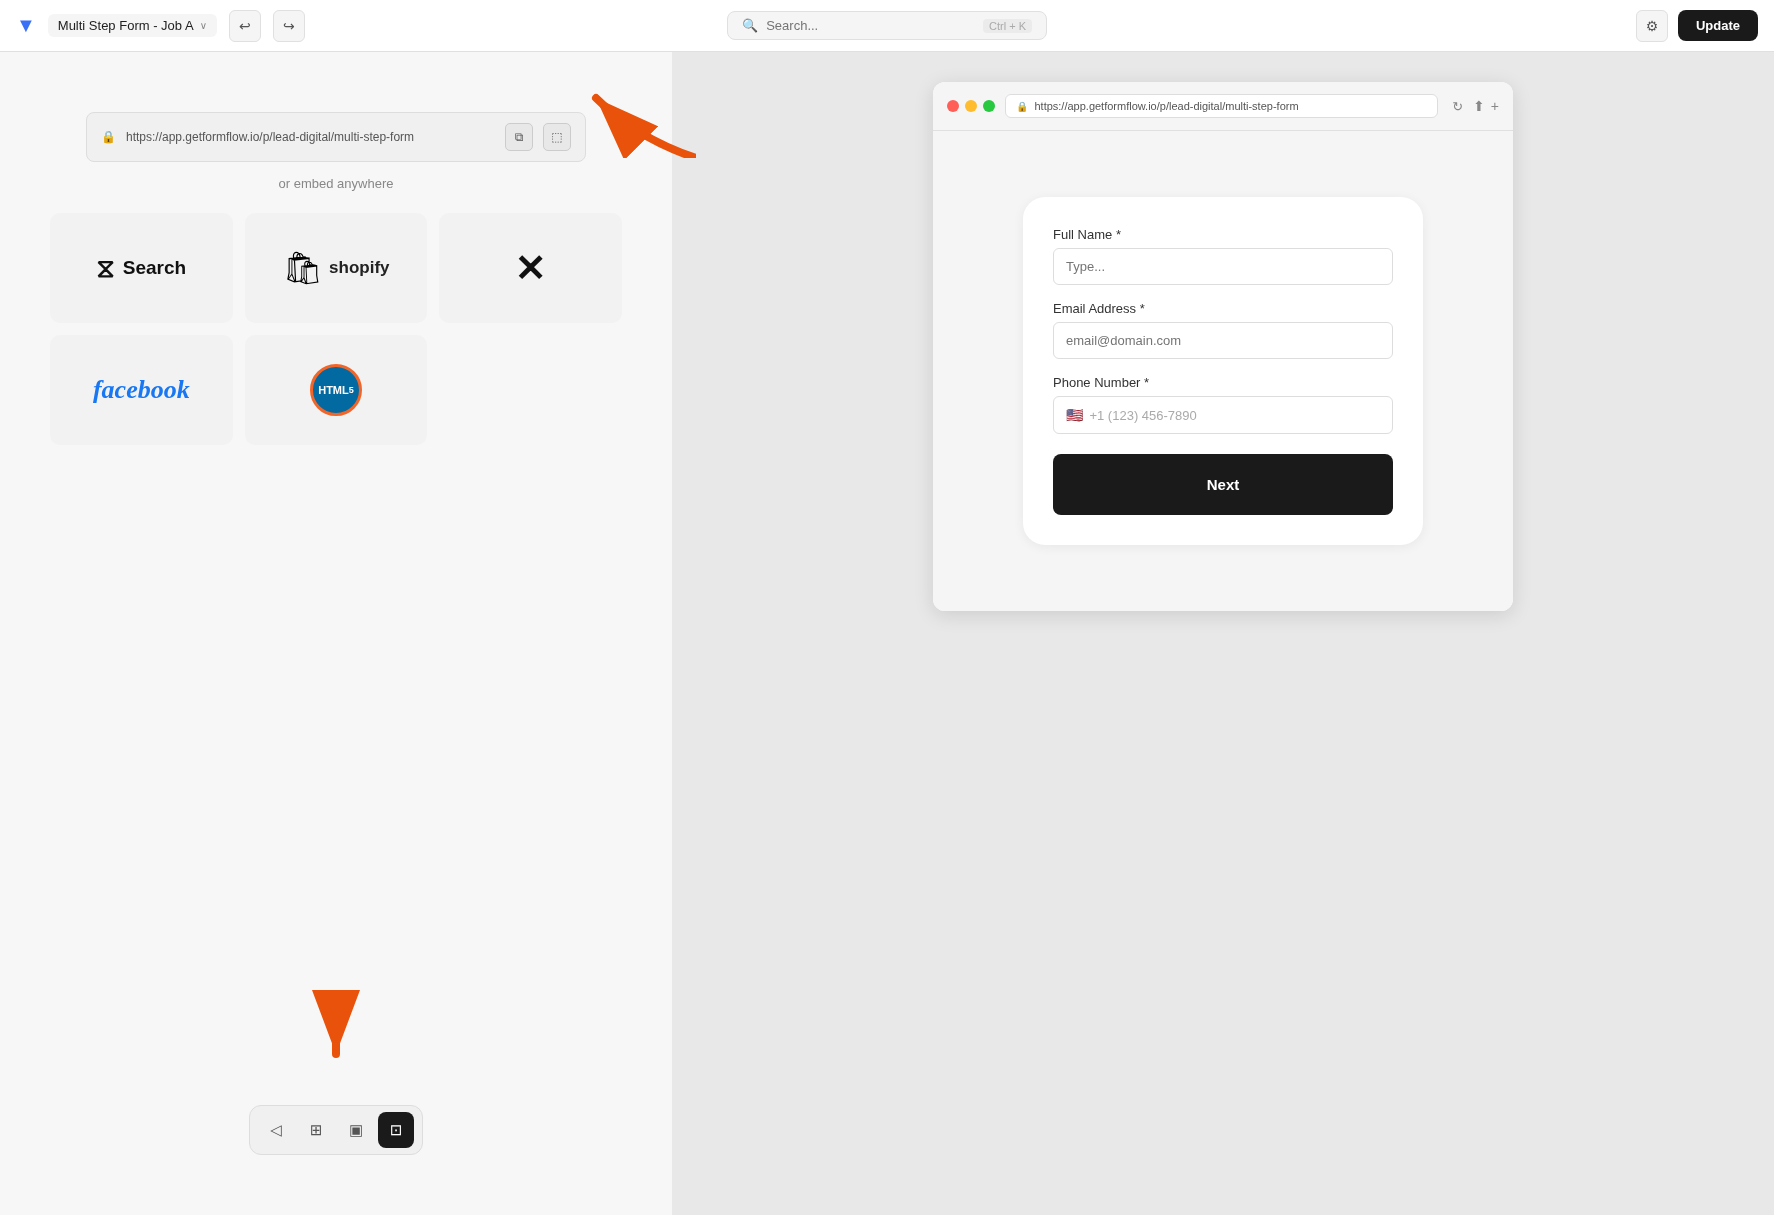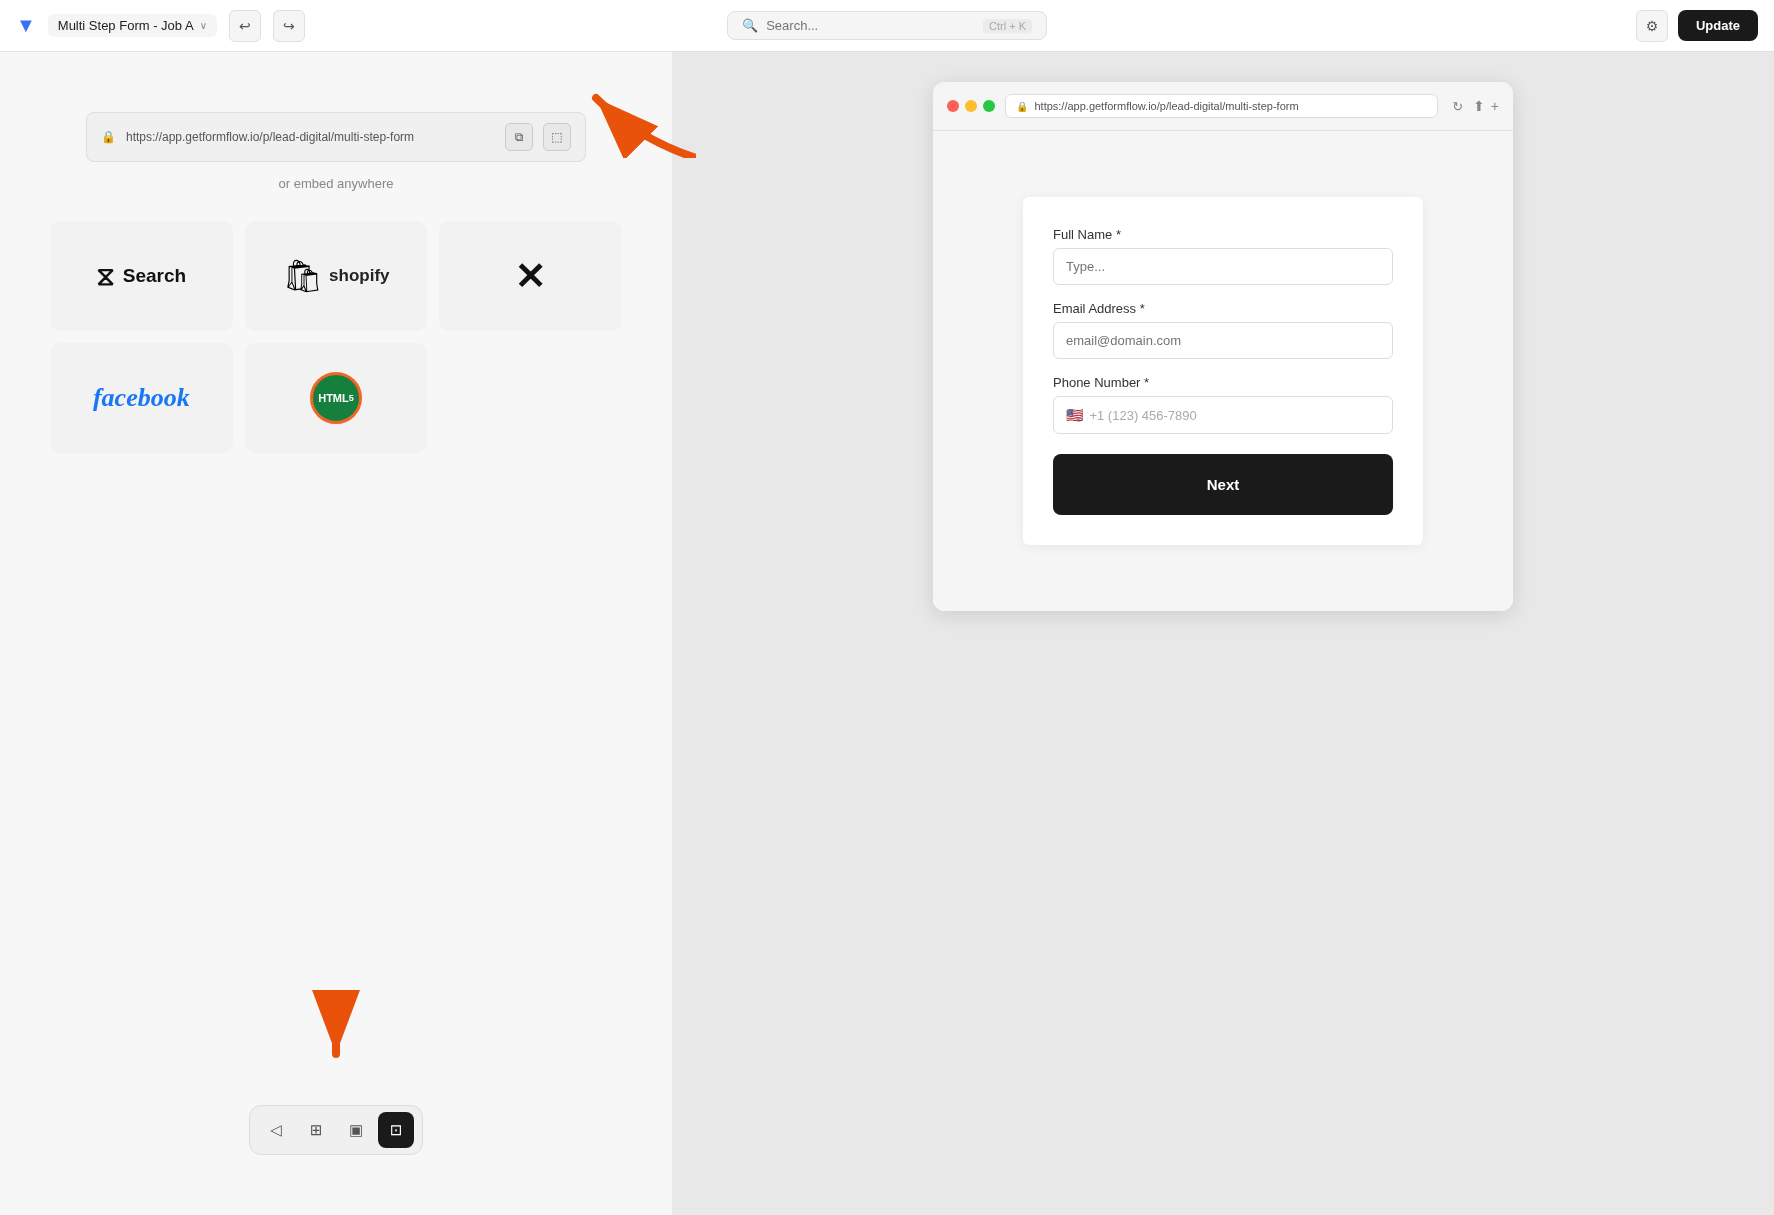--- a/index.html
+++ b/index.html
@@ -68,21 +68,21 @@
       background: #f0f0f0; border: 1px solid #ddd; border-radius: 8px;
       padding: 10px 14px; width: 100%; max-width: 500px; margin-bottom: 6px;
     }
     .lock-icon { font-size: 12px; color: #888; }
     .url-text { font-size: 12px; color: #555; flex: 1; }
     .url-btn {
       background: #e8e8e8; border: 1px solid #ccc; border-radius: 5px;
       width: 28px; height: 28px; display: flex; align-items: center; justify-content: center;
       cursor: pointer; font-size: 12px; color: #555;
     }
-    .embed-text { font-size: 13px; color: #888; margin-bottom: 30px; margin-top: 8px; }
+    .embed-text { font-size: 13px; color: #888; margin-bottom: 22px; margin-top: 8px; }
 
     
     .arrow-top {
       position: absolute; top: 200px; left: 490px;
       width: 120px; height: 80px;
     }
 
     
     .embed-grid {
       display: grid; grid-template-columns: repeat(3, 1fr);
@@ -92,21 +92,21 @@
       background: #f2f2f2; border-radius: 10px;
       height: 110px; display: flex; align-items: center; justify-content: center;
       cursor: pointer;
     }
     .framer-logo { display: flex; align-items: center; gap: 8px; font-size: 18px; font-weight: 700; color: #111; }
     .webflow-text { font-size: 22px; font-weight: 700; color: #146ef5; font-family: Georgia, serif; font-style: italic; }
     .shopify-logo { display: flex; align-items: center; gap: 6px; }
     .x-logo { font-size: 36px; font-weight: 900; color: #111; }
     .facebook-text { font-size: 26px; font-weight: 700; color: #1877f2; font-family: Georgia, serif; font-style: italic; }
     .html5-badge {
-      width: 52px; height: 52px; background: #15803d;
+      width: 52px; height: 52px; background: #0369a1;
       border-radius: 50%; display: flex; align-items: center; justify-content: center;
       color: #fff; font-size: 13px; font-weight: 900; border: 3px solid #f16529;
       font-family: Arial, sans-serif;
     }
 
     
     .bottom-toolbar {
       position: absolute; bottom: 60px; left: 50%; transform: translateX(-50%);
       background: #f0f0f0; border: 1px solid #ddd; border-radius: 12px;
       display: flex; align-items: center; gap: 4px; padding: 6px 8px;
@@ -149,21 +149,21 @@
     .browser-refresh { font-size: 13px; color: #888; margin-left: 4px; cursor: pointer; }
     .browser-actions { display: flex; gap: 6px; }
     .browser-action-btn { background: none; border: none; font-size: 14px; color: #888; cursor: pointer; }
 
     .browser-content {
       background: #f5f5f5; min-height: 480px;
       display: flex; flex-direction: column; align-items: center; justify-content: center;
       padding: 40px 30px;
     }
     .form-card {
-      background: #fff; border-radius: 6px;
+      background: #fff; border-radius: 22px;
       padding: 30px; width: 100%; max-width: 400px;
       box-shadow: 0 2px 12px rgba(0,0,0,0.06);
     }
     .form-field { margin-bottom: 16px; }
     .form-label {
       font-size: 13px; font-weight: 500; color: #333;
       margin-bottom: 6px; display: block;
     }
     .required { color: #333; }
     .form-input {

